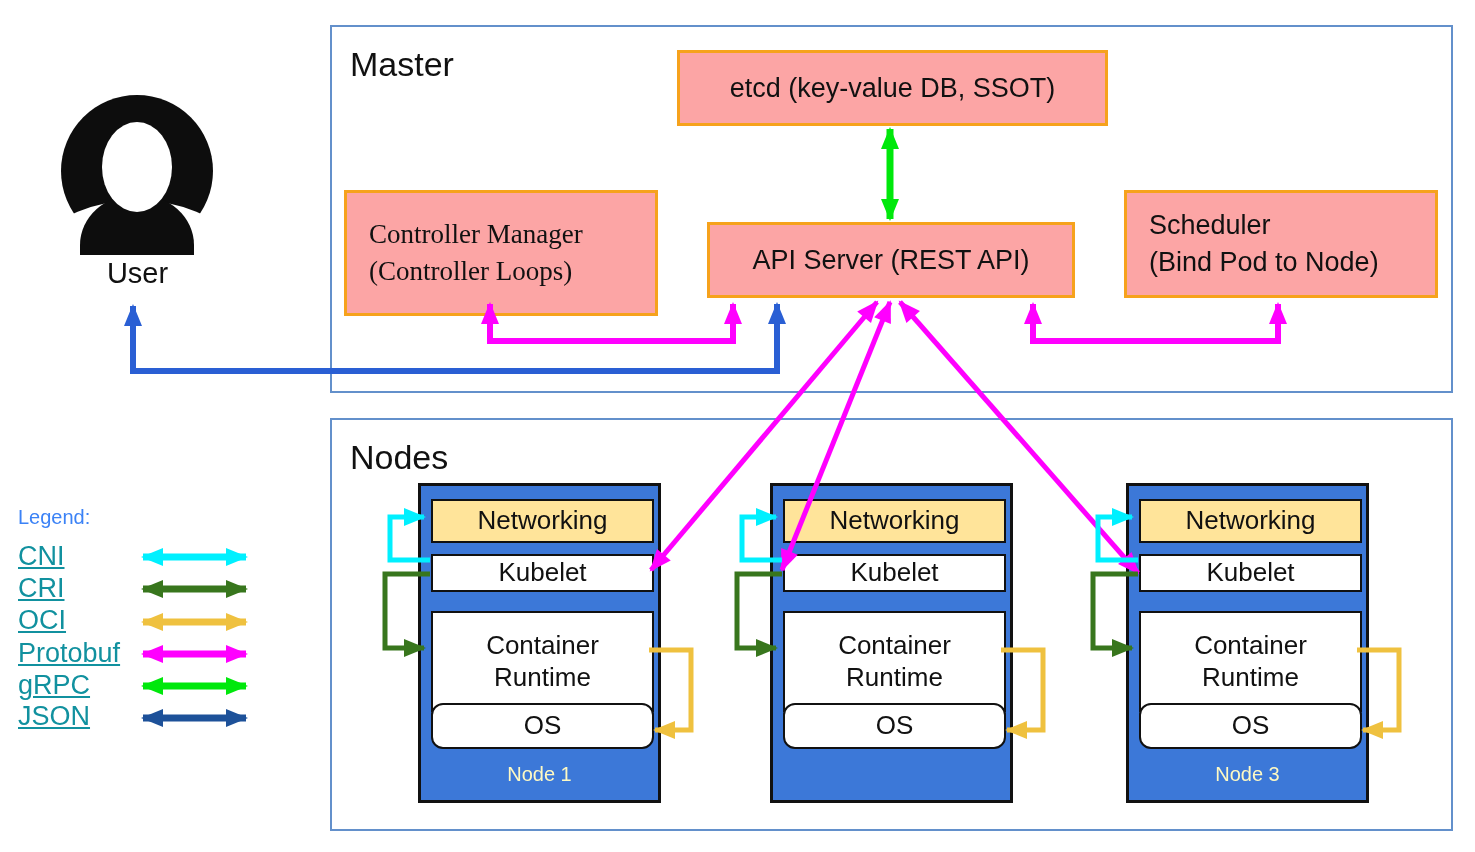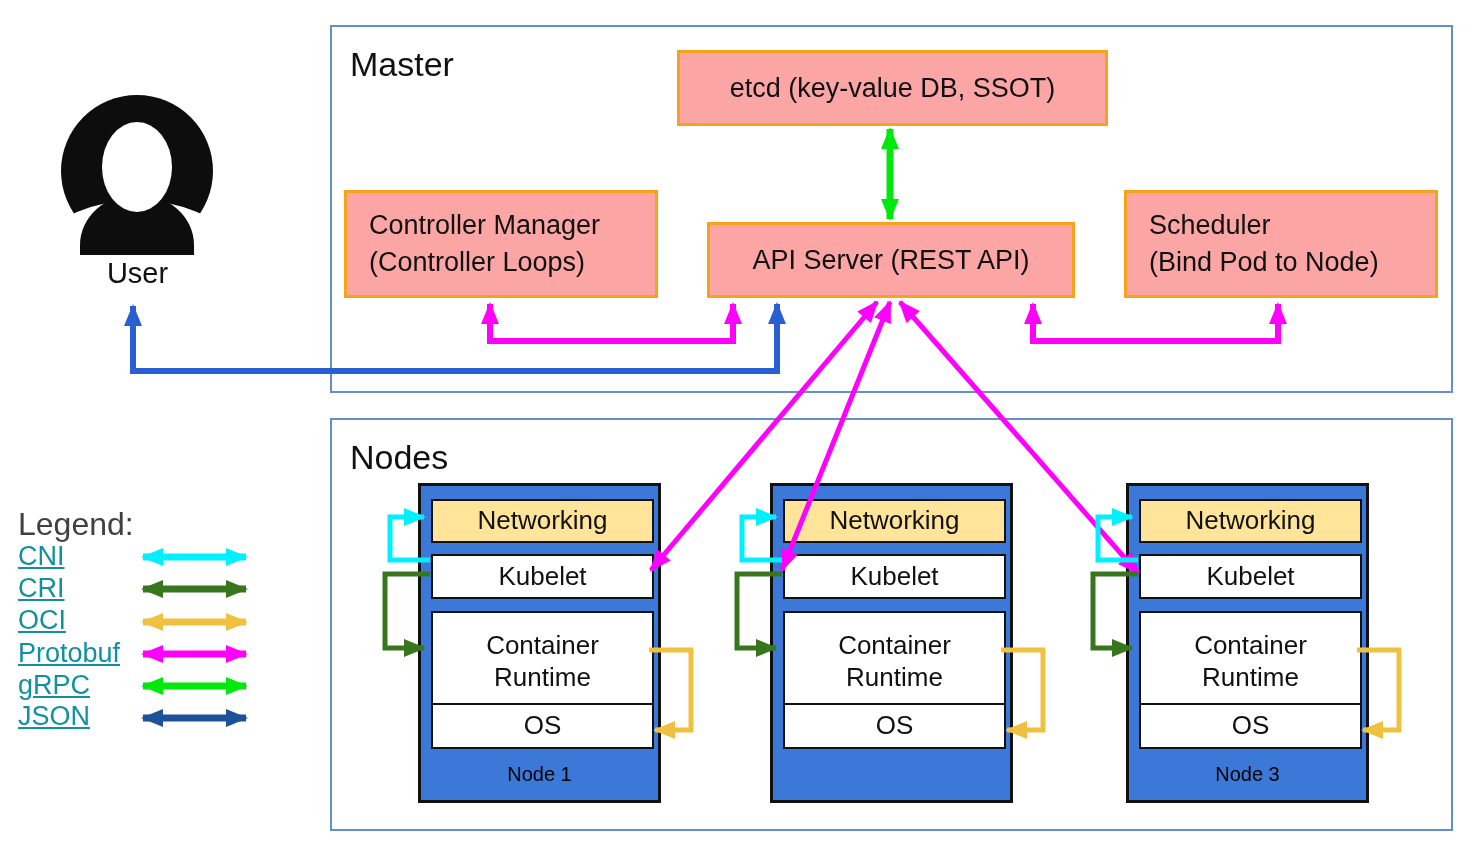--- a/index.html
+++ b/index.html
@@ -11,39 +11,39 @@
   #master-section{left:330px;top:25px;width:1123px;height:368px;}
   #nodes-section{left:330px;top:418px;width:1123px;height:413px;}
   .section-title{position:absolute;left:18px;top:18px;font-size:34px;color:#111;}
   .obox{
     position:absolute;background:#fca5a5;border:3px solid var(--orange,#F6A21C);box-sizing:border-box;
     display:flex;align-items:center;justify-content:center;font-size:27px;color:#111;text-align:center;
   }
   .obox.twolines{flex-direction:column;align-items:flex-start;justify-content:center;padding-left:22px;text-align:left;line-height:37px;}
   #etcd-box{left:677px;top:50px;width:431px;height:76px;}
   #api-box{left:707px;top:222px;width:368px;height:76px;}
-  #cm-box{left:344px;top:190px;width:314px;height:108px;}
+  #cm-box{left:344px;top:190px;width:314px;height:126px;font-family:Liberation Serif, serif;}
   #sched-box{left:1124px;top:190px;width:314px;height:108px;}
   .node{
     position:absolute;top:483px;width:243px;height:320px;box-sizing:border-box;
     background:var(--node-blue,#3C78D8);border:3px solid #111;
   }
   .layer{
     position:absolute;left:10px;width:223px;box-sizing:border-box;border:2px solid #111;background:#fff;
     display:flex;align-items:center;justify-content:center;text-align:center;
     font-size:26px;line-height:1.22;color:#111;padding:0 24px;
   }
   .layer.net{top:13px;height:44px;background:var(--net-fill,#FFE49A);}
-  .layer.kubelet{top:68px;height:45px;}
+  .layer.kubelet{top:68px;height:38px;}
   .layer.runtime{top:125px;height:101px;}
-  .layer.os{top:217px;height:46px;}
-  .node-name{position:absolute;left:0;top:277px;width:100%;text-align:center;color:#000000;font-size:20px;}
+  .layer.os{top:217px;height:46px;border-radius:12px;}
+  .node-name{position:absolute;left:0;top:277px;width:100%;text-align:center;color:#fef9c3;font-size:20px;}
   #user-icon{position:absolute;left:60px;top:93px;width:155px;height:162px;}
   #user-label{position:absolute;left:60px;top:257px;width:155px;text-align:center;font-size:29px;color:#111;}
-  #legend-title{position:absolute;left:18px;top:506px;font-size:32px;color:#404040;}
+  #legend-title{position:absolute;left:18px;top:506px;font-size:20px;color:#3b82f6;}
   .legend-link{position:absolute;left:18px;font-size:27px;text-decoration:underline;color:var(--link,#11919F);cursor:pointer;}
   #legend-cni{top:541px;} #legend-cri{top:573px;} #legend-oci{top:605px;}
   #legend-protobuf{top:638px;} #legend-grpc{top:670px;} #legend-json{top:701px;}
   #arrow-layer{position:absolute;left:0;top:0;width:1475px;height:852px;pointer-events:none;z-index:50;}
 </style>
 </head>
 <body>
 
 <div class="stage">
 

